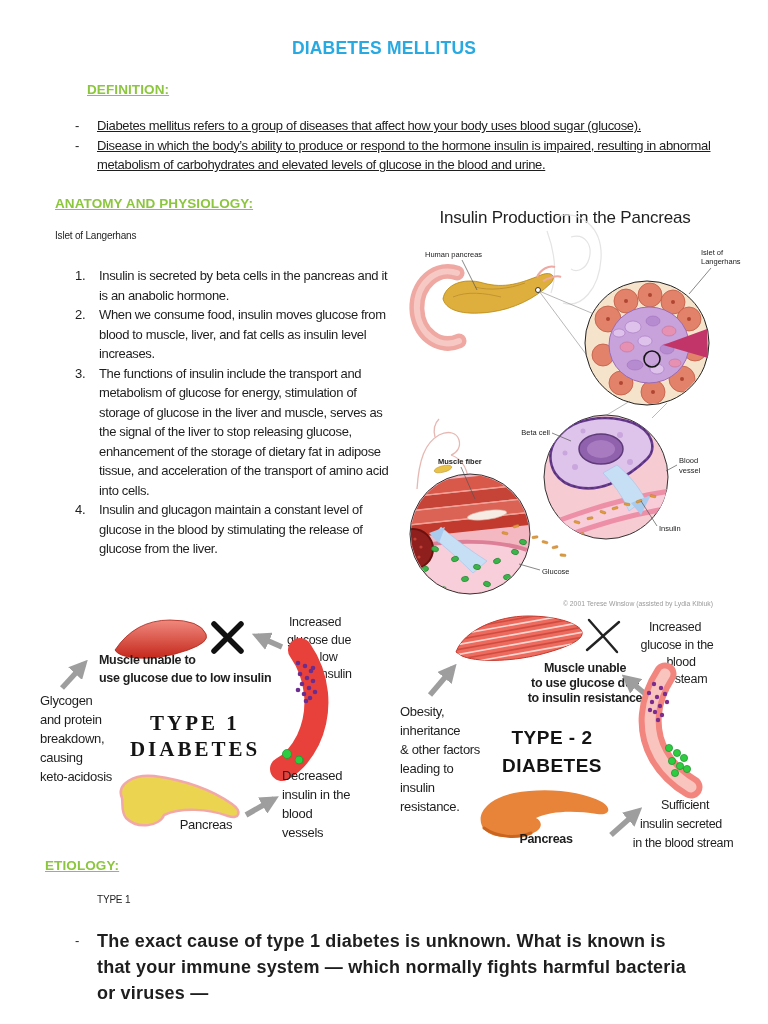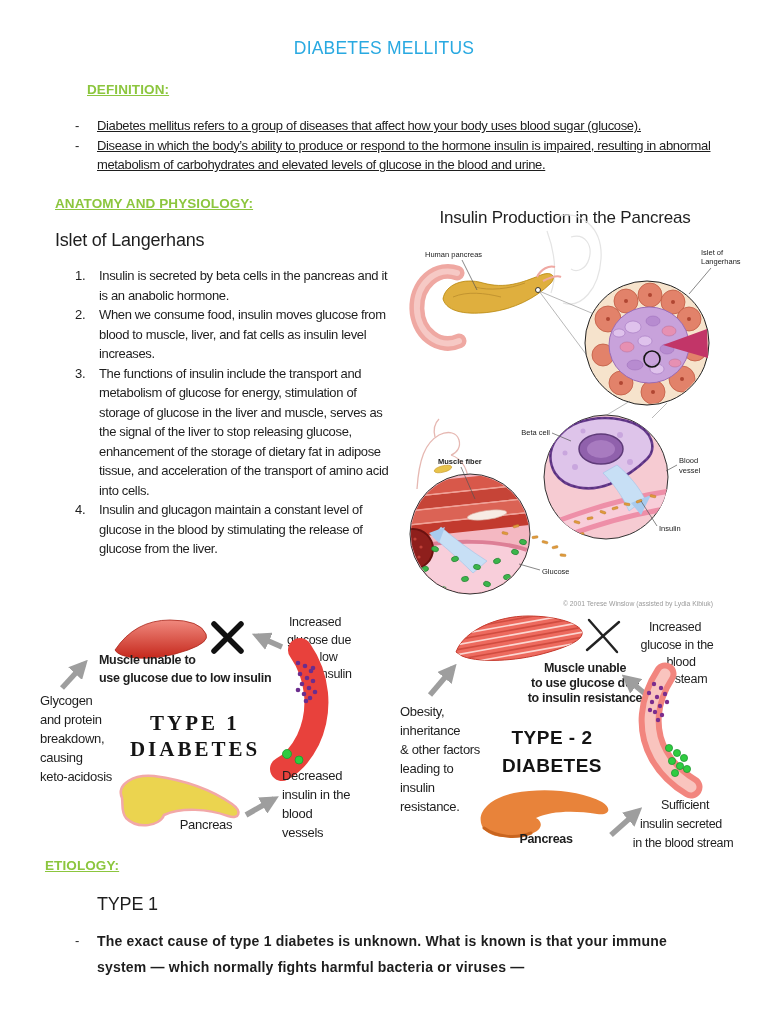--- a/index.html
+++ b/index.html
@@ -1,29 +1,29 @@
 <!DOCTYPE html>
 <html><head>
 <meta charset="utf-8">
 <style>
   * { margin:0; padding:0; box-sizing:border-box; }
   html,body { width:768px; height:1024px; }
   body { background:#ffffff; font-family:"Liberation Sans","DejaVu Sans",sans-serif; color:#1e1e1e; position:relative; overflow:hidden; }
   .abs { position:absolute; }
-  .doc-title { top:38px; left:0; width:768px; text-align:center; color:#29A9E1; font-weight:normal; font-size:17.5px; letter-spacing:0.2px; }
+  .doc-title { top:38px; left:0; width:768px; text-align:center; color:#29A9E1; font-weight:bold; font-size:17.5px; letter-spacing:0.2px; }
   .green-heading { color:#8CC63E; font-weight:bold; font-size:13.5px; text-decoration:underline; letter-spacing:0.1px; }
   .body-text { font-size:13px; line-height:19.5px; letter-spacing:-0.35px; }
   .flex-row { display:flex; }
   .marker-col { width:22px; flex:none; }
   .num-col { width:24px; flex:none; }
   .def-text { width:640px;text-decoration:underline; }
   .num-text { width:298px; }
   .etio-marker { width:22px; flex:none; font-weight:normal; font-size:13px; line-height:26px; }
-  .etio-text { width:605px; font-weight:bold; font-size:14px; line-height:26px; letter-spacing:0.2px; }
-  .sub-text { font-size:18px; letter-spacing:-0.2px; }
+  .etio-text { width:605px; font-weight:bold; font-size:18px; line-height:26px; letter-spacing:0.2px; }
+  .sub-text { font-size:10px; letter-spacing:-0.2px; }
   svg text { font-family:"Liberation Sans","DejaVu Sans",sans-serif; fill:#1e1e1e; }
   .fig-label { font-size:7.5px; fill:#222; }
   .fig-credit { font-size:6.8px; fill:#9a9a9a; }
   .dlabel { font-size:12.5px; letter-spacing:-0.3px; }
   .dlabel13 { font-size:13px; letter-spacing:-0.3px; }
   .dbold { font-weight:bold; }
   .t1title { font-family:"Liberation Serif","DejaVu Serif",serif; font-weight:bold; font-size:21px; letter-spacing:3px; fill:#141414; }
   .t2title { font-weight:bold; font-size:19px; letter-spacing:0.5px; fill:#141414; }
   .figtitle { font-size:17px; fill:#1f1f1f; letter-spacing:-0.2px; }
 </style>

